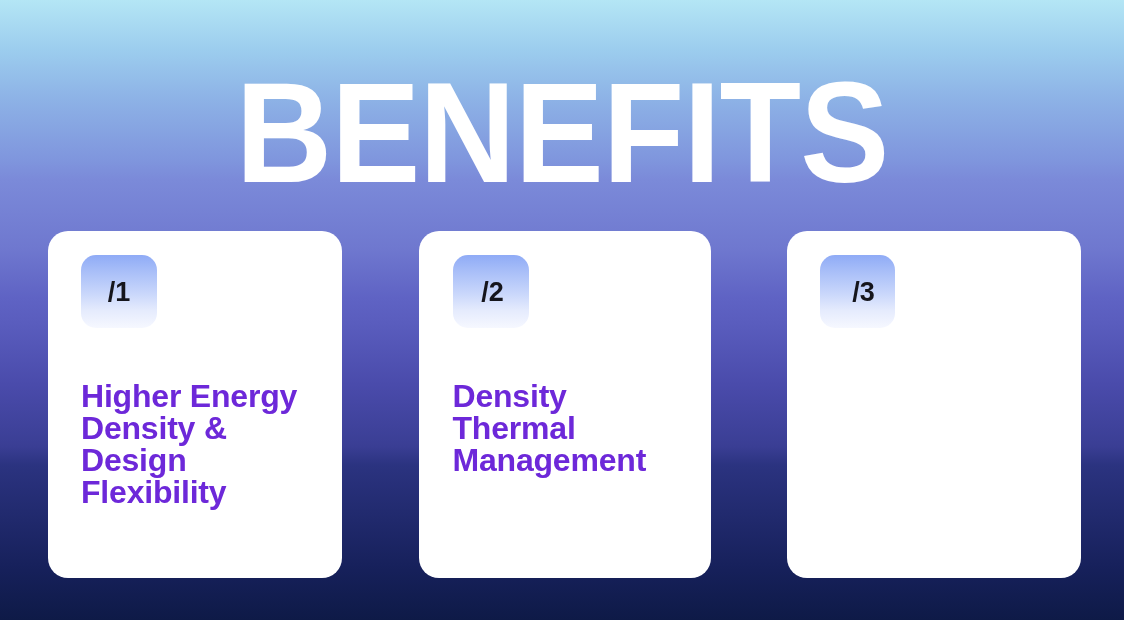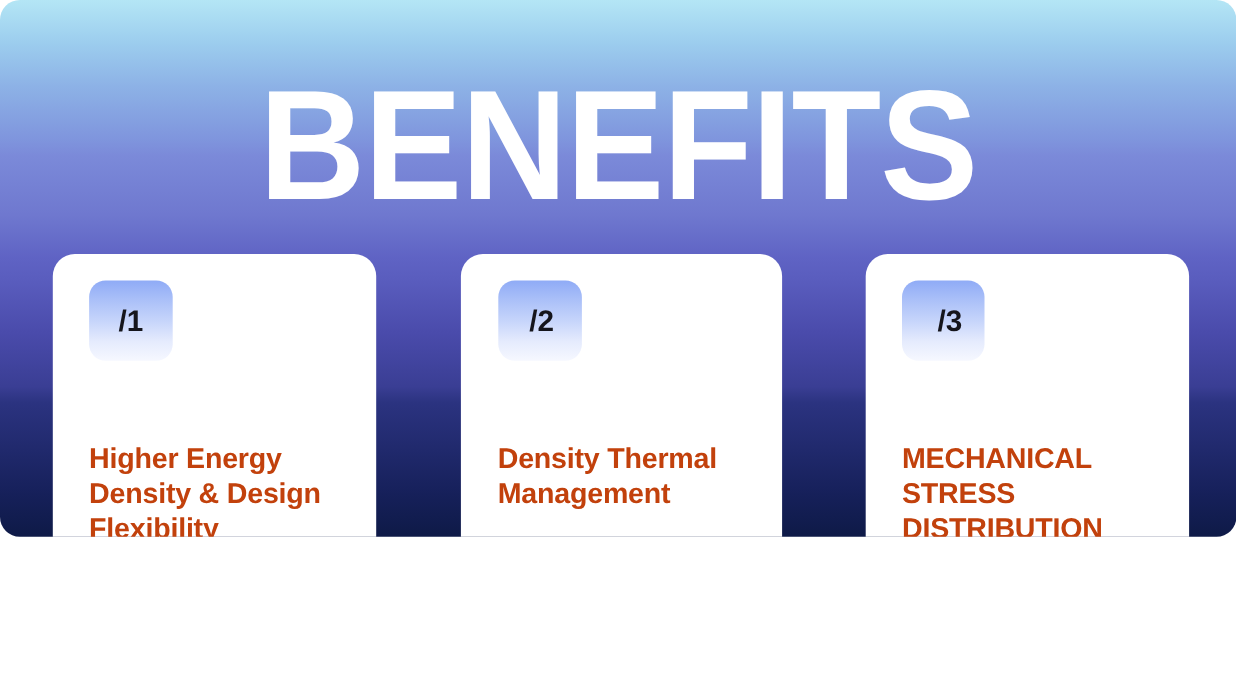--- a/index.html
+++ b/index.html
@@ -9,41 +9,40 @@
   body {
     width: 1124px;
     height: 620px;
     overflow: hidden;
     font-family: "Liberation Sans", sans-serif;
   }
 
   .slide {
     position: relative;
     width: 1124px;
-    height: 488px;
+    height: 620px;
     box-sizing: border-box;
     background: linear-gradient(
       180deg,
       #b4e6f5 0%,
       #9ccdee 8%,
       #8db2e6 16%,
       #7f95dd 26%,
       #7b8ad9 29%,
       #6f78cf 40%,
       #5f63c4 48%,
       #5a5dbe 52%,
       #4a4bab 62%,
       #3a3e94 72%,
       #2b3380 75%,
       #20296c 84%,
       #16205a 92%,
       #0e1a47 100%
     );
     overflow: hidden;
-    border-radius: 18px;
   }
 
   
   .title {
     position: absolute;
     top: 62px;
     left: 0;
     width: 1124px;
     text-align: center;
     color: #ffffff;
@@ -97,26 +96,26 @@
     font-family: "Liberation Sans", sans-serif;
     font-weight: 700;
     font-size: 27px;
     line-height: 1;
     color: #15151c;
     letter-spacing: 0px;
     transform: translateY(1px);
   }
 
   .card-title {
-    margin-top: 72px;
+    margin-top: 52px;
     font-family: "Liberation Sans", sans-serif;
     font-weight: 700;
-    font-size: 26px;
+    font-size: 32px;
     line-height: 32px;
-    color: #c2410c;
+    color: #6d28d9;
     letter-spacing: -0.2px;
     max-width: 225px;
   }
 
   
   .card--2 { width: 292px; padding-left: 34px; }
   .card--2 .card-badge { width: 76px; height: 73px; }
   .card--3 { width: 294px; padding-left: 33px; }
   .card--3 .card-badge { width: 75px; height: 73px; }
   .card--3 .card-badge-text { transform: translate(6px, 1px); }
@@ -142,17 +141,16 @@
       <div class="card-badge">
         <span class="card-badge-text">/2</span>
       </div>
       <div class="card-title">Density Thermal Management</div>
     </div>
 
     <div class="card card--3">
       <div class="card-badge">
         <span class="card-badge-text">/3</span>
       </div>
-      <div class="card-title">MECHANICAL STRESS DISTRIBUTION</div>
     </div>
 
   </div>
 </div>
 
 </body></html>

